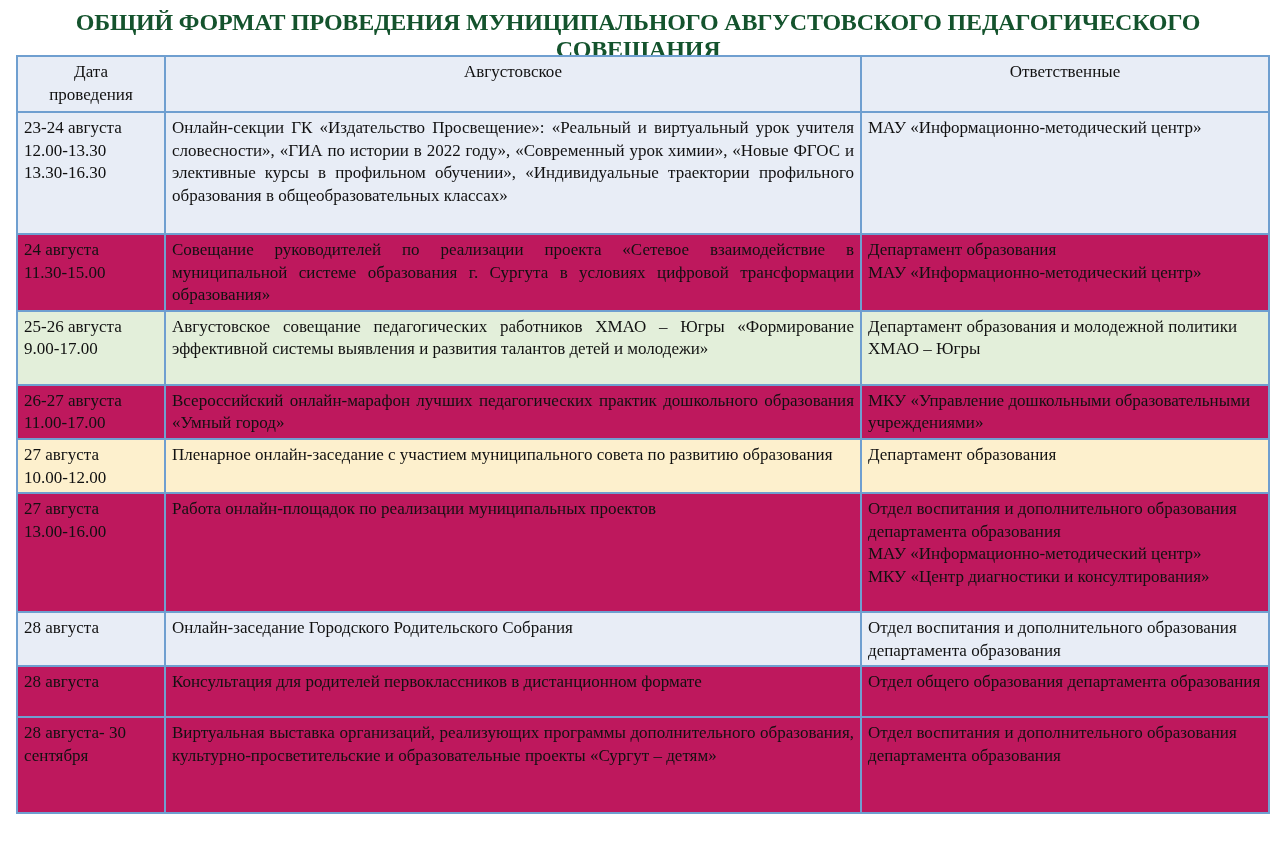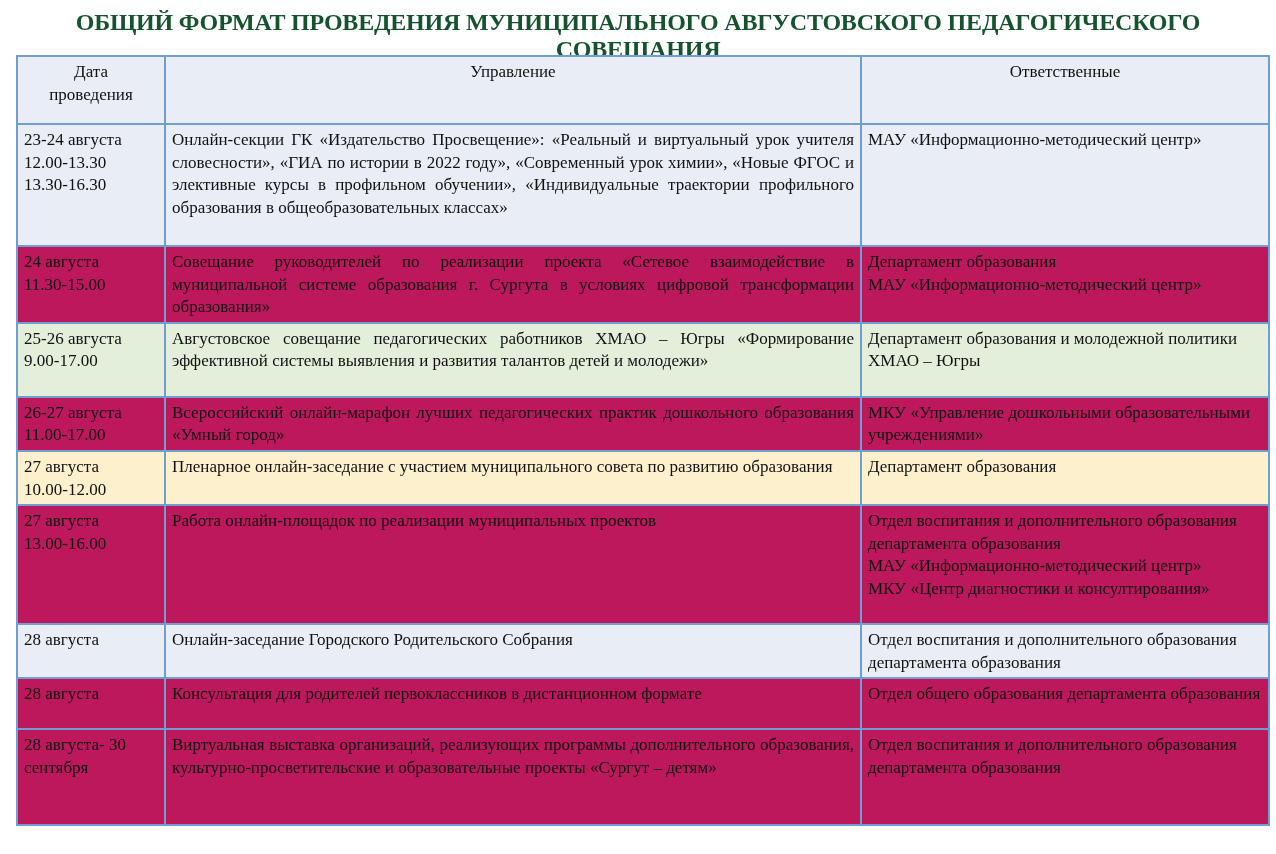--- a/index.html
+++ b/index.html
@@ -59,24 +59,24 @@
 
 <div class="title">ОБЩИЙ ФОРМАТ ПРОВЕДЕНИЯ МУНИЦИПАЛЬНОГО АВГУСТОВСКОГО ПЕДАГОГИЧЕСКОГО СОВЕЩАНИЯ</div>
 
 <table class="schedule">
   <colgroup>
     <col class="c-date">
     <col class="c-event">
     <col class="c-resp">
   </colgroup>
   <thead>
-    <tr class="bg-light" style="height:68px;">
+    <tr class="bg-light" style="height:56px;">
       <th style="white-space:pre-line;">Дата
 проведения</th>
-      <th>Управление</th>
+      <th>Августовское</th>
       <th>Ответственные</th>
     </tr>
   </thead>
   <tbody>
     <tr class="bg-light" style="height:122px;">
       <td class="date">23-24 августа
 12.00-13.30
 13.30-16.30</td>
       <td class="event">Онлайн-секции ГК «Издательство Просвещение»: «Реальный и виртуальный урок учителя словесности», «ГИА по истории в 2022 году», «Современный урок химии», «Новые ФГОС и элективные курсы в профильном обучении», «Индивидуальные траектории профильного образования в общеобразовательных классах»</td>
       <td class="resp" style="text-align:left;">МАУ «Информационно-методический центр»</td>

